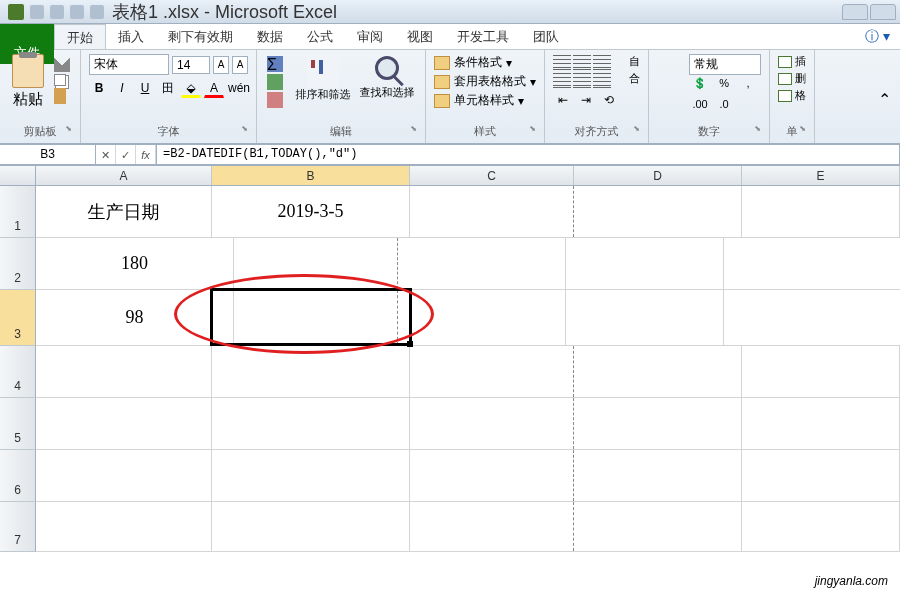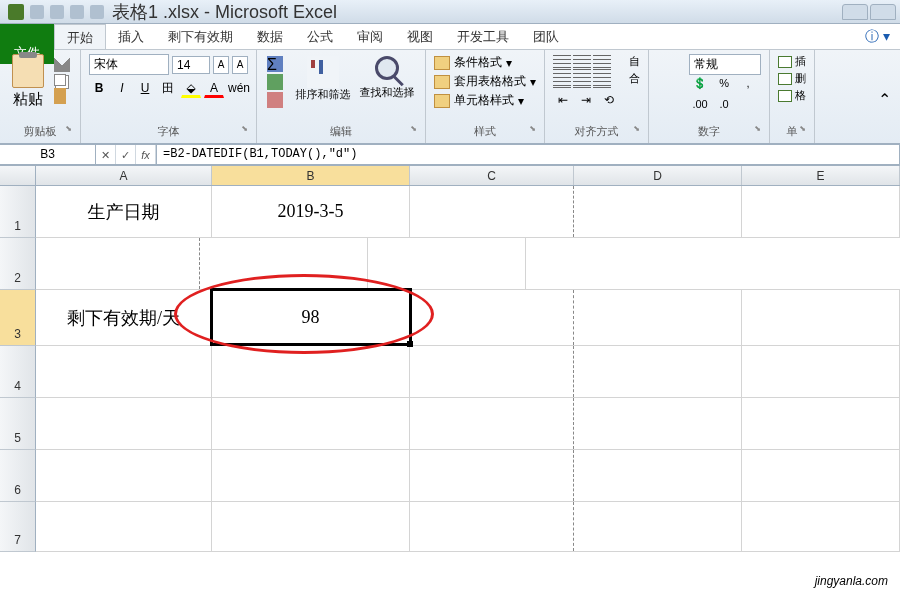--- a/index.html
+++ b/index.html
@@ -301,26 +301,26 @@
     </div>
     <div class="cells">
       <div class="cell-row" style="height:52px">
         <div class="cell" style="width:176px">生产日期</div>
         <div class="cell" style="width:198px">2019-3-5</div>
         <div class="cell cell-col-c" style="width:164px"></div>
         <div class="cell" style="width:168px"></div>
         <div class="cell" style="width:158px"></div>
       </div>
       <div class="cell-row" style="height:52px">
+        <div class="cell" style="width:198px">180</div>
         <div class="cell cell-col-c" style="width:164px"></div>
         <div class="cell" style="width:168px"></div>
         <div class="cell" style="width:158px"></div>
       </div>
       <div class="cell-row" style="height:56px">
-        <div class="cell" style="width:176px">剩下有效期/天</div>
         <div class="cell" style="width:198px">98</div>
         <div class="cell cell-col-c" style="width:164px"></div>
         <div class="cell" style="width:168px"></div>
         <div class="cell" style="width:158px"></div>
       </div>
       <div class="cell-row" style="height:52px">
         <div class="cell" style="width:176px"></div>
         <div class="cell" style="width:198px"></div>
         <div class="cell cell-col-c" style="width:164px"></div>
         <div class="cell" style="width:168px"></div>

